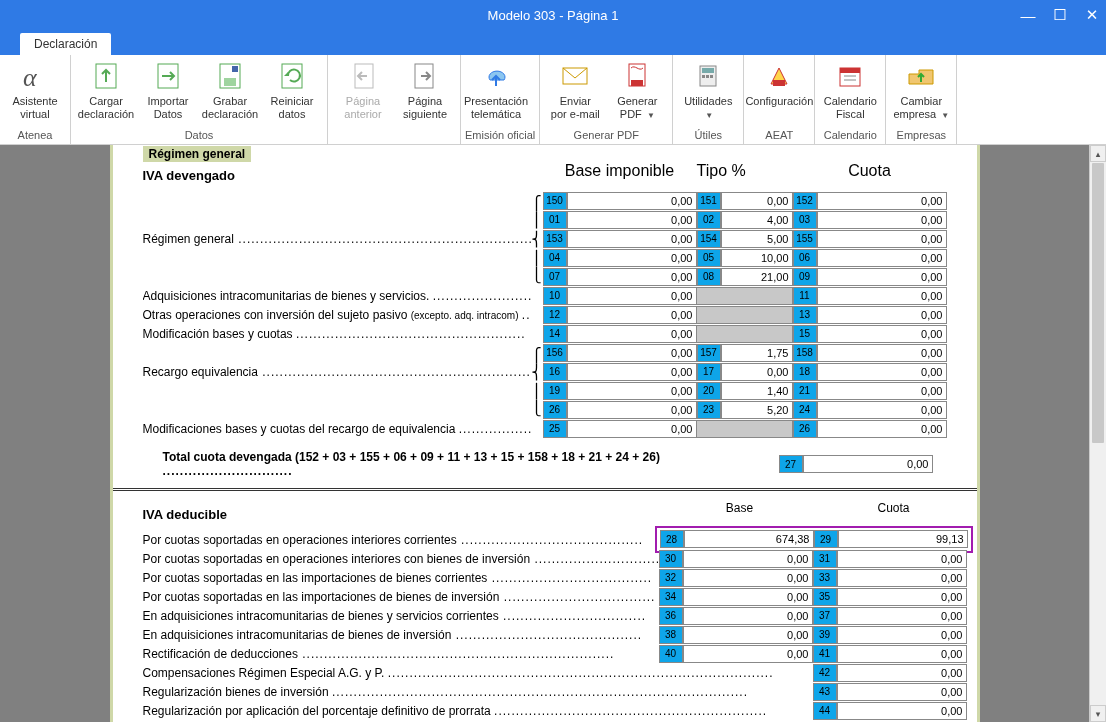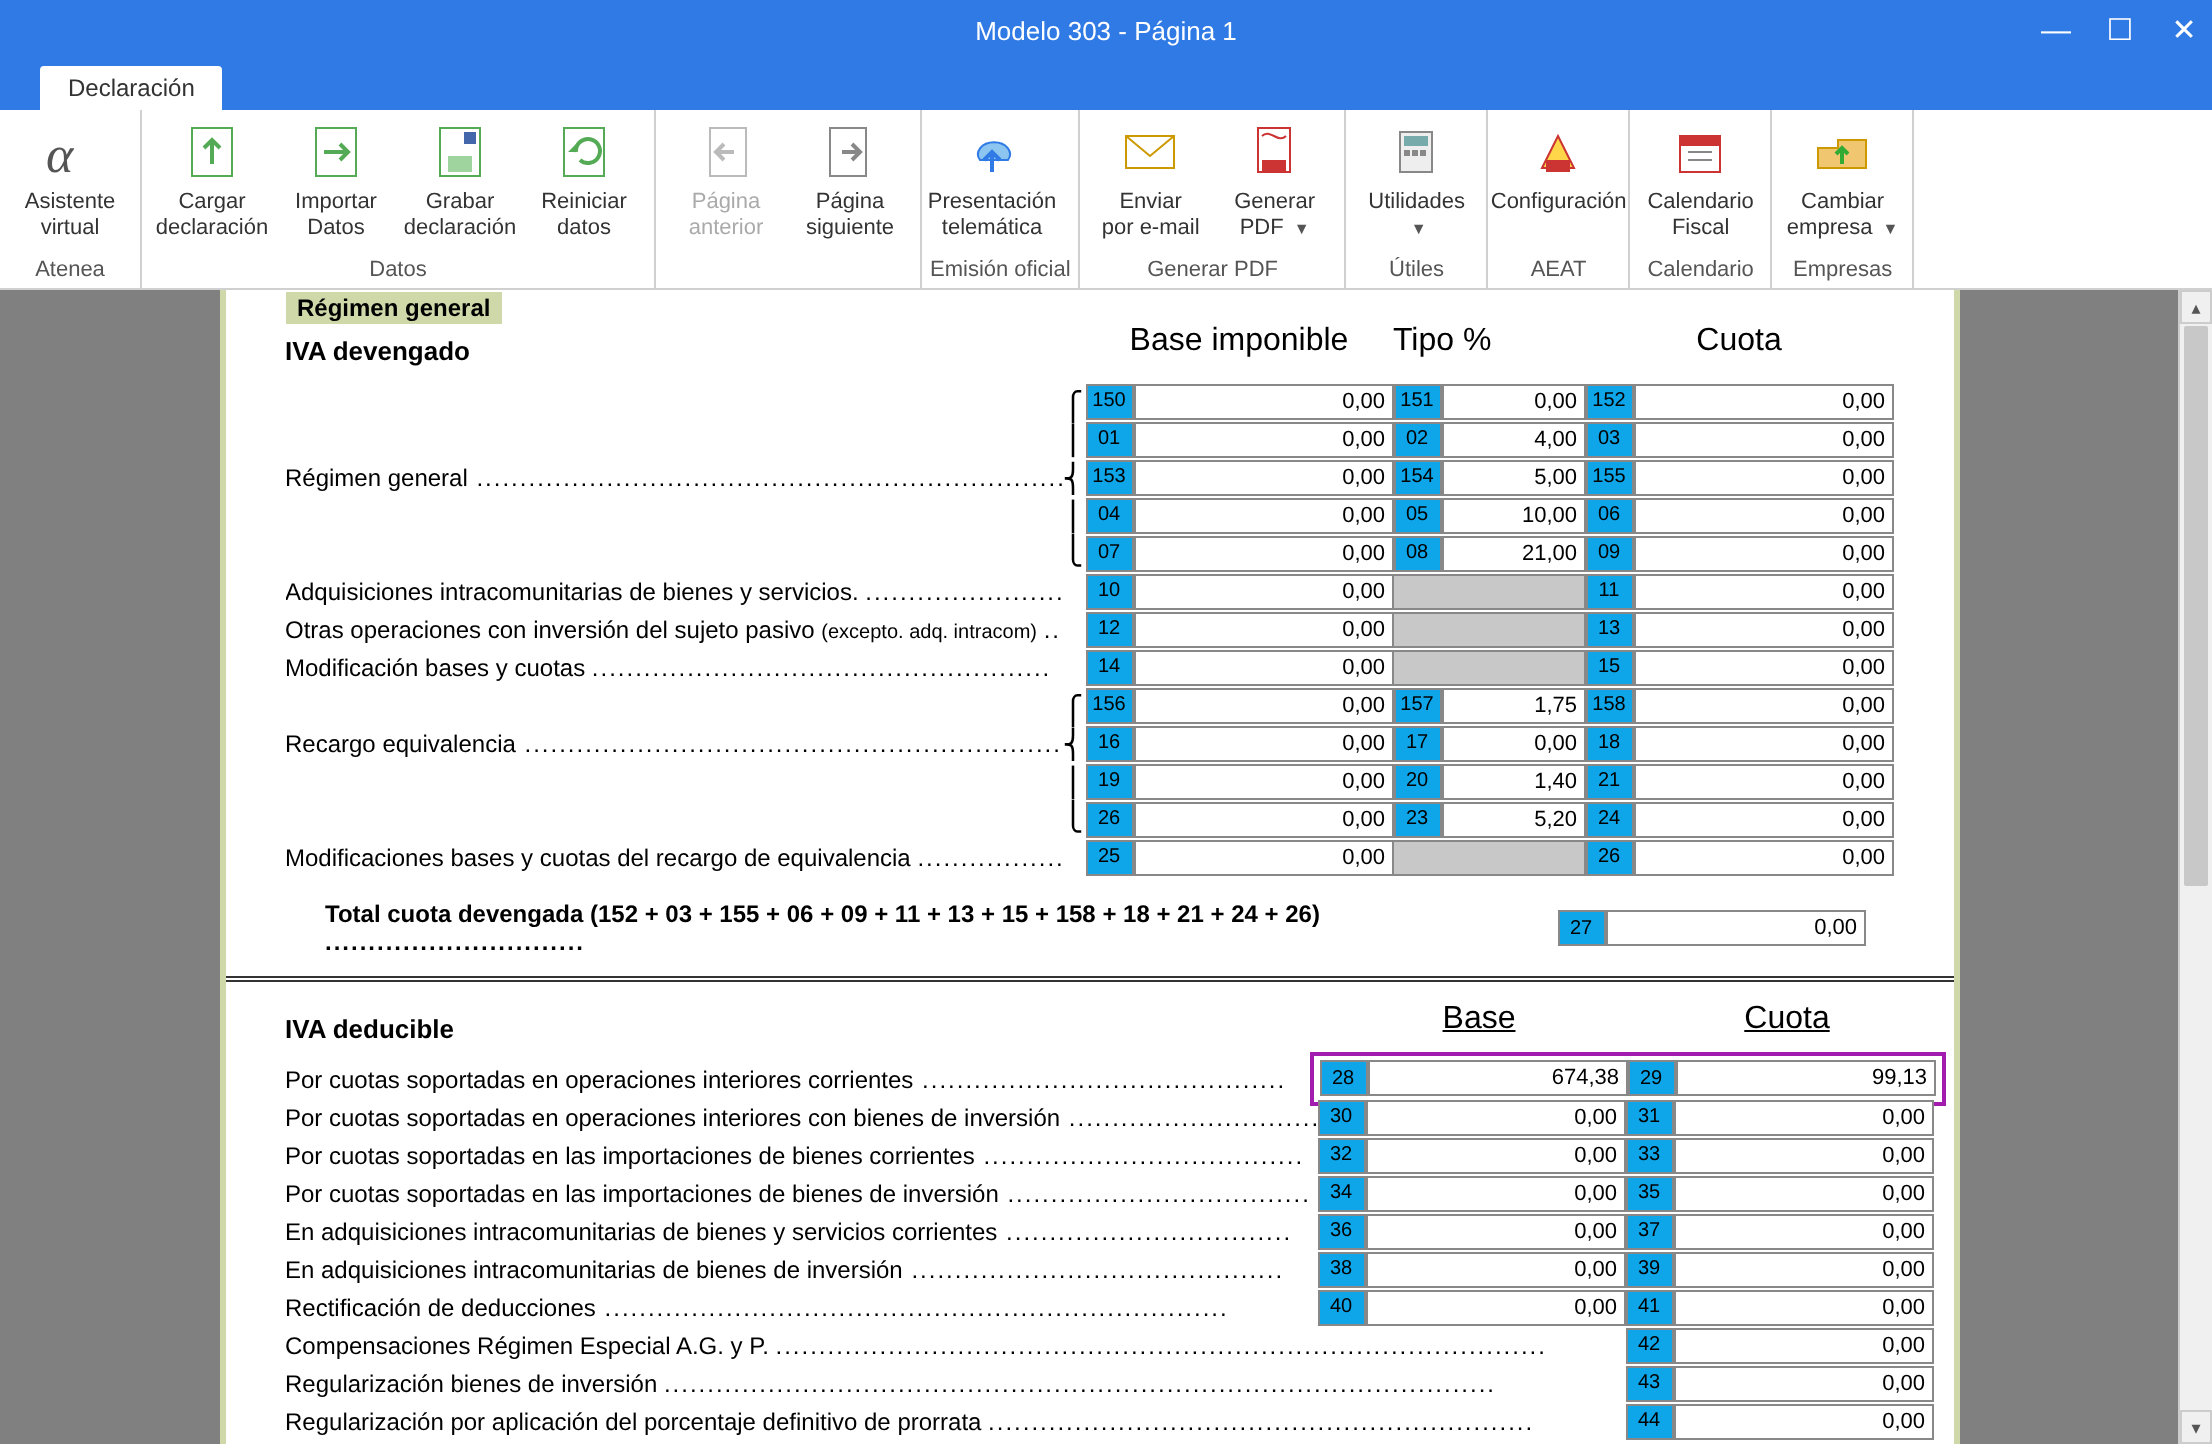--- a/index.html
+++ b/index.html
@@ -48,21 +48,21 @@
   .shade { background: #c8c8c8; }
   .dots { letter-spacing: 1px; }
   
   .total-line { display: flex; align-items: center; margin-top: 12px; margin-bottom: 10px; font-size: 12px; }
   .total-label { font-weight: bold; flex: 0 0 620px; text-align: left; padding-left: 20px; }
   
   .divider { height: 3px; border-top: 1px solid #333; border-bottom: 1px solid #333; margin: 4px -16px 0 -30px; }
   
   .highlight-box { border: 2px solid #a21caf; padding: 2px 3px 3px 3px; margin-left: -4px; }
   
-  .ded-headers { display: flex; font-size: 16px; margin-bottom: 0; text-decoration: underline; }
+  .ded-headers { display: flex; font-size: 12px; margin-bottom: 0; }
   .ded-h1 { width: 128px; text-align: center; }
   .ded-h2 { width: 128px; text-align: center; }
   
   .scrollbar-v { width: 17px; background: #f0f0f0; border-left: 1px solid #ccc; position: relative; }
   .scroll-arrow { height: 17px; background: #f0f0f0; border: 1px solid #ccc; display: flex; align-items: center; justify-content: center; font-size: 9px; color: #555; cursor: pointer; }
   .scroll-thumb { position: absolute; left: 2px; right: 2px; top: 18px; height: 280px; background: #c8c8c8; border-radius: 1px; }
 </style>
 </head>
 <body>
 

